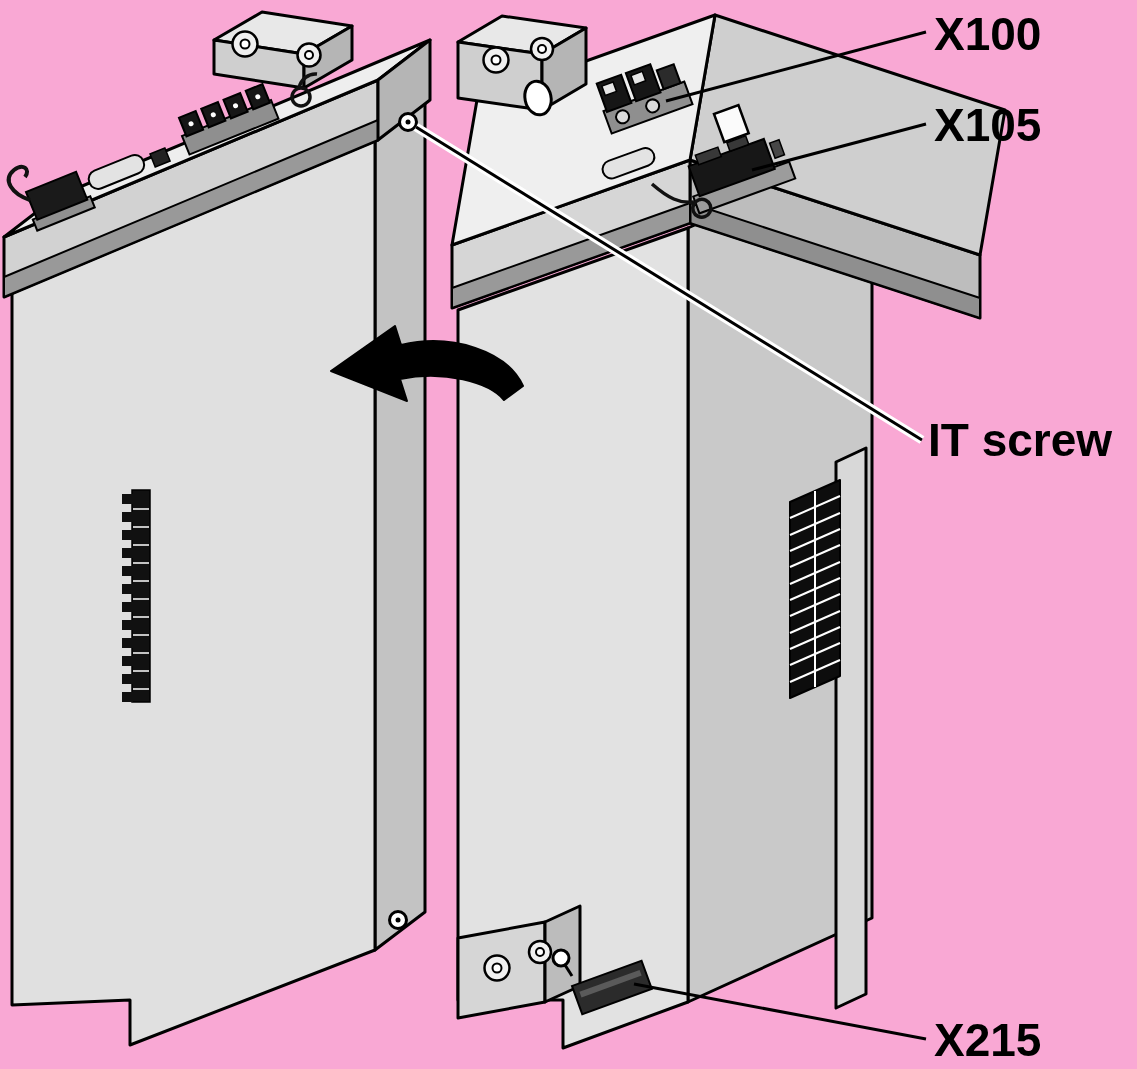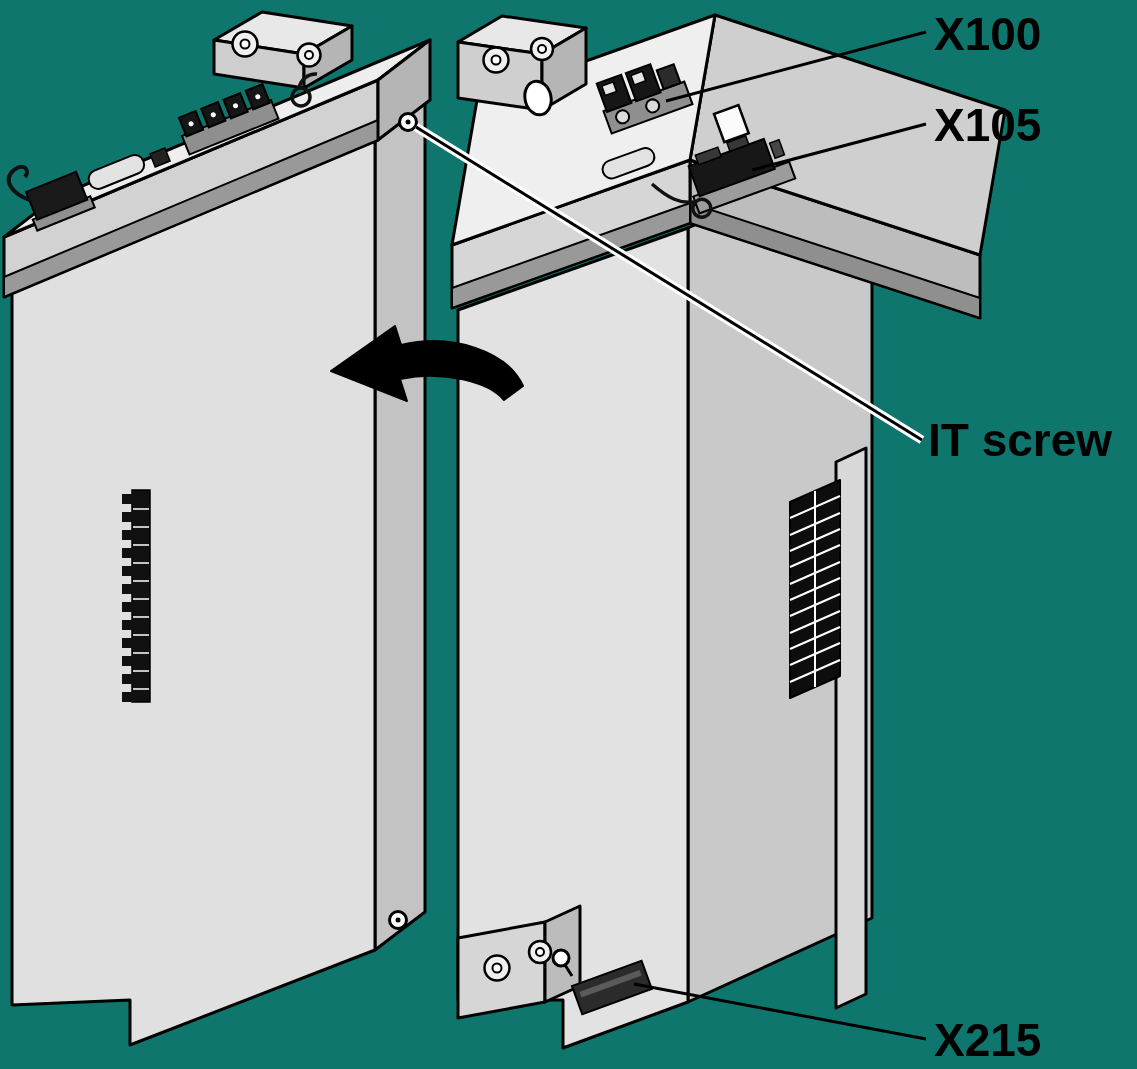--- a/index.html
+++ b/index.html
@@ -1,16 +1,16 @@
 <!DOCTYPE html>
 <html lang="en"><head>
 <meta charset="utf-8">
 <style>
   html,body{margin:0;padding:0;background:#ffffff;}
-  .stage{width:1137px;height:1069px;position:relative;background:#0f766e;overflow:hidden;}
+  .stage{width:1137px;height:1069px;position:relative;background:#f9a8d4;overflow:hidden;}
   svg{display:block;}
   .callout-label{font-family:"Liberation Sans",sans-serif;font-weight:bold;font-size:46px;fill:#000000;}
   .edge{stroke:#000000;stroke-linejoin:round;}
 </style>
 </head>
 <body>
 
 <div class="stage">
 <svg width="1137" height="1069" viewBox="0 0 1137 1069">
 

